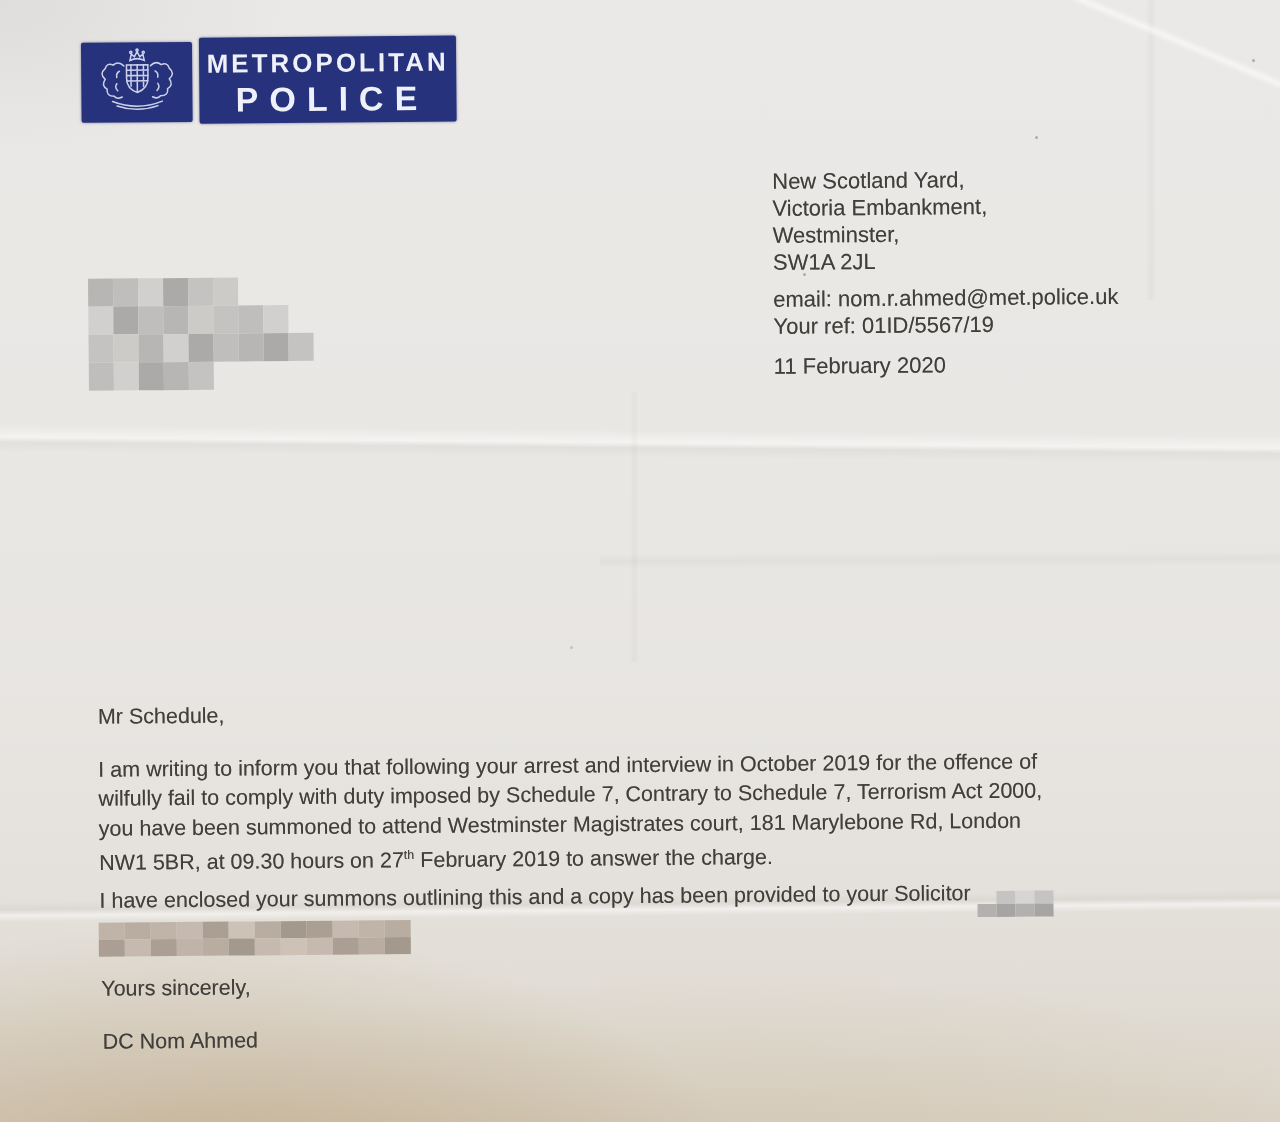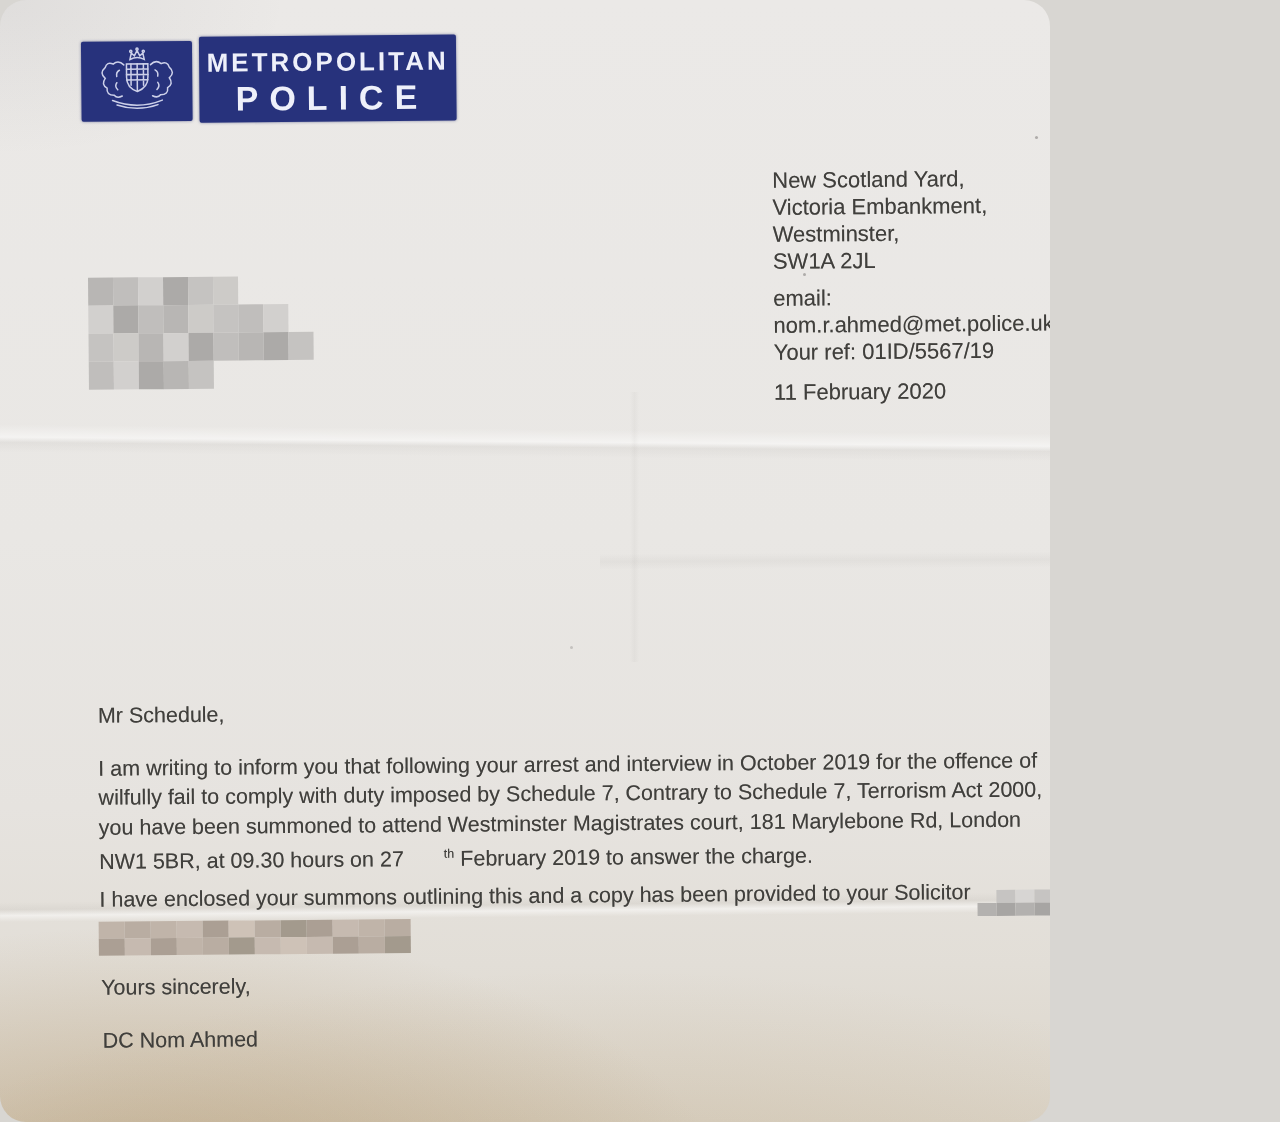--- a/index.html
+++ b/index.html
@@ -1,25 +1,24 @@
 <!DOCTYPE html>
 <html><head>
 <meta charset="utf-8">
 <style>
   html,body { margin:0; padding:0; background:#d8d6d2; }
   #app {
-    position:relative; width:1050px; height:1122px; overflow:hidden;
+    position:relative; width:1280px; height:1122px; overflow:hidden;
     font-family:"Liberation Sans","DejaVu Sans",sans-serif;
     color:#403f3c;
     background:
       radial-gradient(ellipse 860px 420px at 14% 108%, rgba(158,122,68,0.42), rgba(158,122,68,0) 68%),
       radial-gradient(ellipse 1250px 480px at 58% 113%, rgba(168,138,88,0.27), rgba(168,138,88,0) 62%),
       radial-gradient(ellipse 480px 260px at 0% 0%, rgba(70,70,78,0.07), rgba(70,70,78,0) 60%),
       linear-gradient(180deg,#ebe9e7 0%,#e9e7e4 48%,#e6e3df 72%,#e2ded7 86%,#dcd5c9 100%);
-    border-radius: 26px;
   }
   .crease { position:absolute; pointer-events:none; }
   #crease-h1 { left:0; top:430px; width:1280px; height:28px;
     background:linear-gradient(180deg, rgba(255,255,255,0) 0%, rgba(255,255,255,0.5) 45%, rgba(96,92,86,0.055) 64%, rgba(96,92,86,0) 100%);
     transform:rotate(0.5deg); }
   #crease-h2 { left:600px; top:552px; width:680px; height:16px;
     background:linear-gradient(180deg, rgba(0,0,0,0) 0%, rgba(96,92,86,0.05) 50%, rgba(0,0,0,0) 100%); transform:rotate(-0.3deg); }
   #crease-h3 { left:0; top:896px; width:1280px; height:20px;
     background:linear-gradient(180deg, rgba(0,0,0,0) 0%, rgba(96,92,86,0.06) 38%, rgba(255,255,255,0.5) 68%, rgba(0,0,0,0) 100%);
     transform:rotate(-0.55deg); }
@@ -48,21 +47,21 @@
   .sender { position:absolute; left:775px; top:169px; font-size:22px; line-height:27px; }
   .sender-email { margin-top:10px; }
   .sender-date { margin-top:13px; }
 
   
   .salutation { position:absolute; left:96px; top:700px; font-size:21.5px; }
   .para1 { position:absolute; left:96px; top:751px; font-size:21.5px; line-height:29.3px; white-space:nowrap; }
   .para2 { position:absolute; left:96px; top:884px; font-size:21.5px; white-space:nowrap; }
   .closing { position:absolute; left:97px; top:972px; font-size:21.5px; }
   .signature { position:absolute; left:98px; top:1025px; font-size:21.5px; }
-  sup { font-size:12.5px;margin-left:40px; }
+  sup { font-size:12.5px; }
 
   
   .redact { position:absolute; }
   #recipient-redacted { left:90px; top:274px; }
   #p2-redacted { left:95px; top:918px; }
   .mosaic-inline { display:inline-grid; vertical-align:-4px; margin-left:7px; }
 </style>
 </head>
 <body>
 

